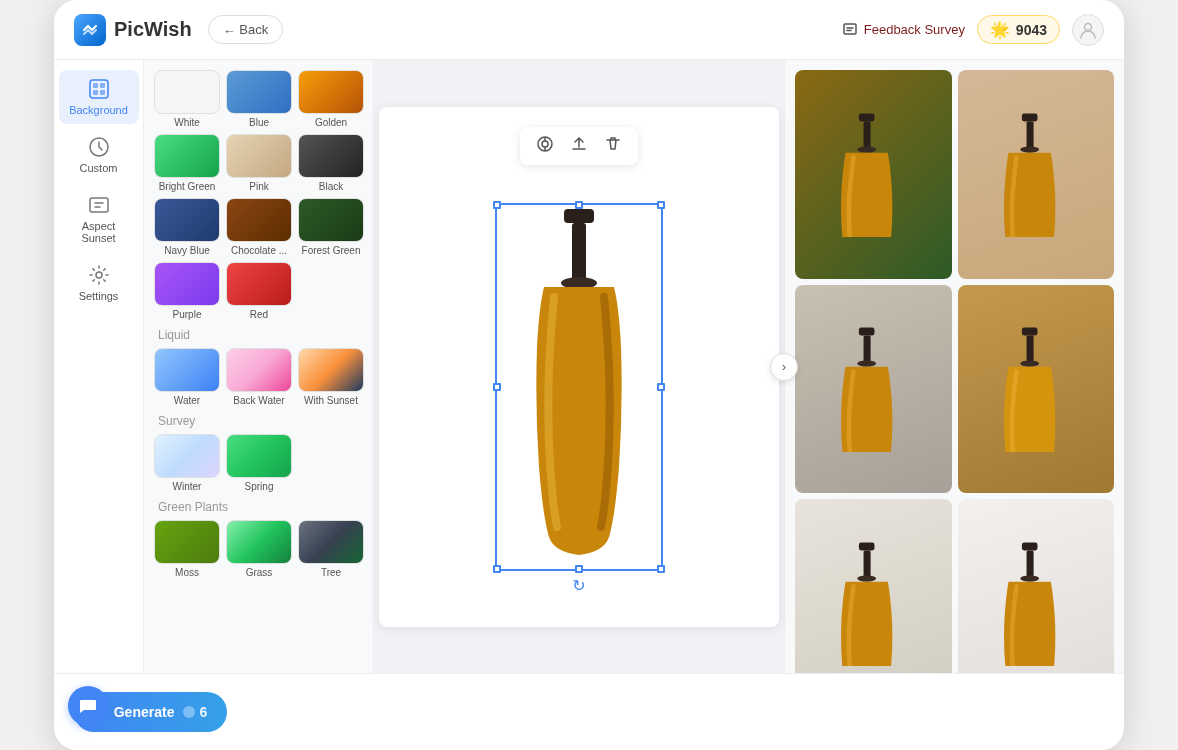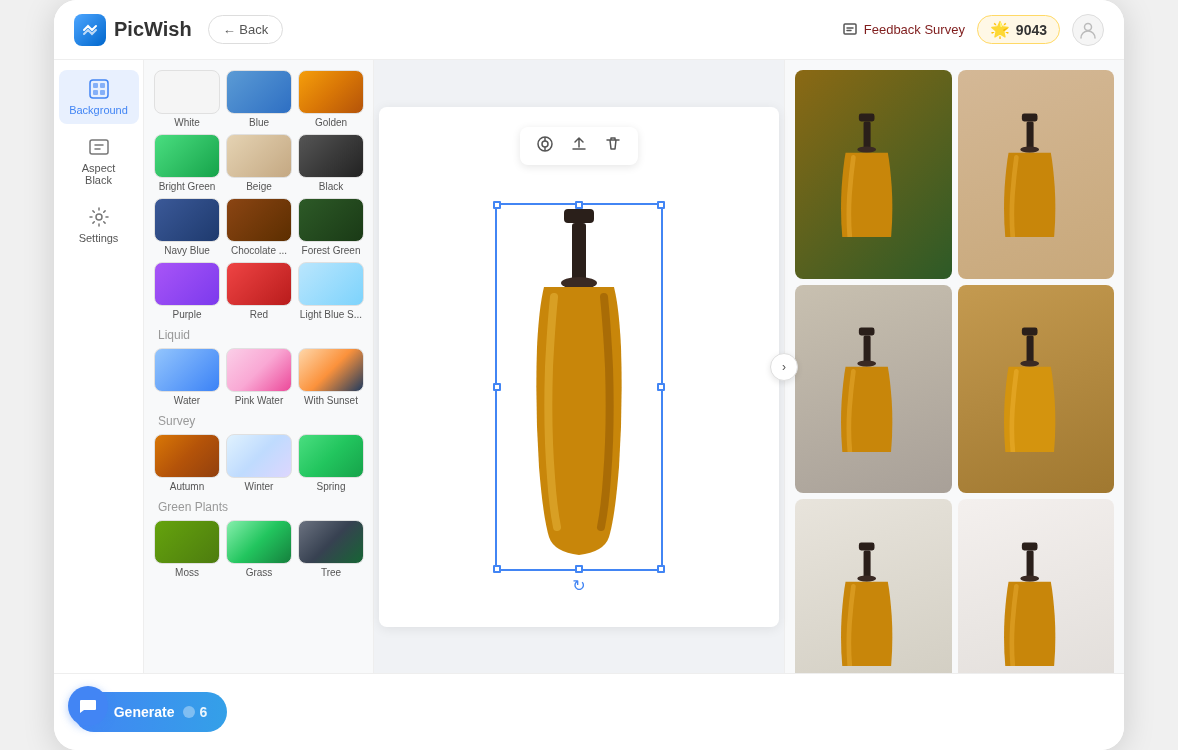--- a/index.html
+++ b/index.html
@@ -120,24 +120,31 @@
           <rect x="2" y="2" width="18" height="18" rx="3" stroke="#4285f4" stroke-width="1.5"></rect>
           <rect x="5" y="5" width="5" height="5" rx="1" fill="#4285f4" opacity="0.6"></rect>
           <rect x="12" y="5" width="5" height="5" rx="1" fill="#4285f4" opacity="0.6"></rect>
           <rect x="5" y="12" width="5" height="5" rx="1" fill="#4285f4" opacity="0.6"></rect>
           <rect x="12" y="12" width="5" height="5" rx="1" fill="#4285f4" opacity="0.6"></rect>
         </svg>
         <span class="sidebar-label">Background</span>
       </div>
       <div class="sidebar-item">
         <svg width="22" height="22" viewBox="0 0 22 22" fill="none">
+          <circle cx="11" cy="11" r="9" stroke="#777" stroke-width="1.5"></circle>
+          <path d="M11 6v5l3 3" stroke="#777" stroke-width="1.5" stroke-linecap="round"></path>
+        </svg>
+        <span class="sidebar-label">Custom</span>
+      </div>
+      <div class="sidebar-item">
+        <svg width="22" height="22" viewBox="0 0 22 22" fill="none">
           <rect x="2" y="4" width="18" height="14" rx="2" stroke="#777" stroke-width="1.5"></rect>
           <path d="M7 9h8M7 13h5" stroke="#777" stroke-width="1.5" stroke-linecap="round"></path>
         </svg>
-        <span class="sidebar-label">Aspect Black</span>
+        <span class="sidebar-label">Aspect Sunset</span>
       </div>
       <div class="sidebar-item">
         <svg width="22" height="22" viewBox="0 0 22 22" fill="none">
           <circle cx="11" cy="11" r="3" stroke="#777" stroke-width="1.5"></circle>
           <path d="M11 2v2M11 18v2M2 11h2M18 11h2M4.9 4.9l1.4 1.4M15.7 15.7l1.4 1.4M4.9 17.1l1.4-1.4M15.7 6.3l1.4-1.4" stroke="#777" stroke-width="1.5" stroke-linecap="round"></path>
         </svg>
         <span class="sidebar-label">Settings</span>
       </div>
     </div>
 
@@ -155,21 +162,21 @@
         <div class="color-item">
           <div class="color-swatch swatch-golden"></div>
           <span class="color-label">Golden</span>
         </div>
         <div class="color-item">
           <div class="color-swatch swatch-bright-green"></div>
           <span class="color-label">Bright Green</span>
         </div>
         <div class="color-item">
           <div class="color-swatch swatch-beige"></div>
-          <span class="color-label">Beige</span>
+          <span class="color-label">Pink</span>
         </div>
         <div class="color-item">
           <div class="color-swatch swatch-black"></div>
           <span class="color-label">Black</span>
         </div>
         <div class="color-item">
           <div class="color-swatch swatch-navy"></div>
           <span class="color-label">Navy Blue</span>
         </div>
         <div class="color-item">
@@ -181,48 +188,40 @@
           <span class="color-label">Forest Green</span>
         </div>
         <div class="color-item">
           <div class="color-swatch swatch-purple"></div>
           <span class="color-label">Purple</span>
         </div>
         <div class="color-item">
           <div class="color-swatch swatch-red"></div>
           <span class="color-label">Red</span>
         </div>
-        <div class="color-item">
-          <div class="color-swatch swatch-lightblue"></div>
-          <span class="color-label">Light Blue S...</span>
-        </div>
       </div>
 
       <div class="section-title">Liquid</div>
       <div class="color-grid">
         <div class="color-item">
           <div class="color-swatch swatch-water"></div>
           <span class="color-label">Water</span>
         </div>
         <div class="color-item">
           <div class="color-swatch swatch-pinkwater"></div>
-          <span class="color-label">Pink Water</span>
+          <span class="color-label">Back Water</span>
         </div>
         <div class="color-item">
           <div class="color-swatch swatch-sunset"></div>
           <span class="color-label">With Sunset</span>
         </div>
       </div>
 
       <div class="section-title">Survey</div>
       <div class="color-grid">
-        <div class="color-item">
-          <div class="color-swatch swatch-autumn"></div>
-          <span class="color-label">Autumn</span>
-        </div>
         <div class="color-item">
           <div class="color-swatch swatch-winter"></div>
           <span class="color-label">Winter</span>
         </div>
         <div class="color-item">
           <div class="color-swatch swatch-spring"></div>
           <span class="color-label">Spring</span>
         </div>
       </div>
 

